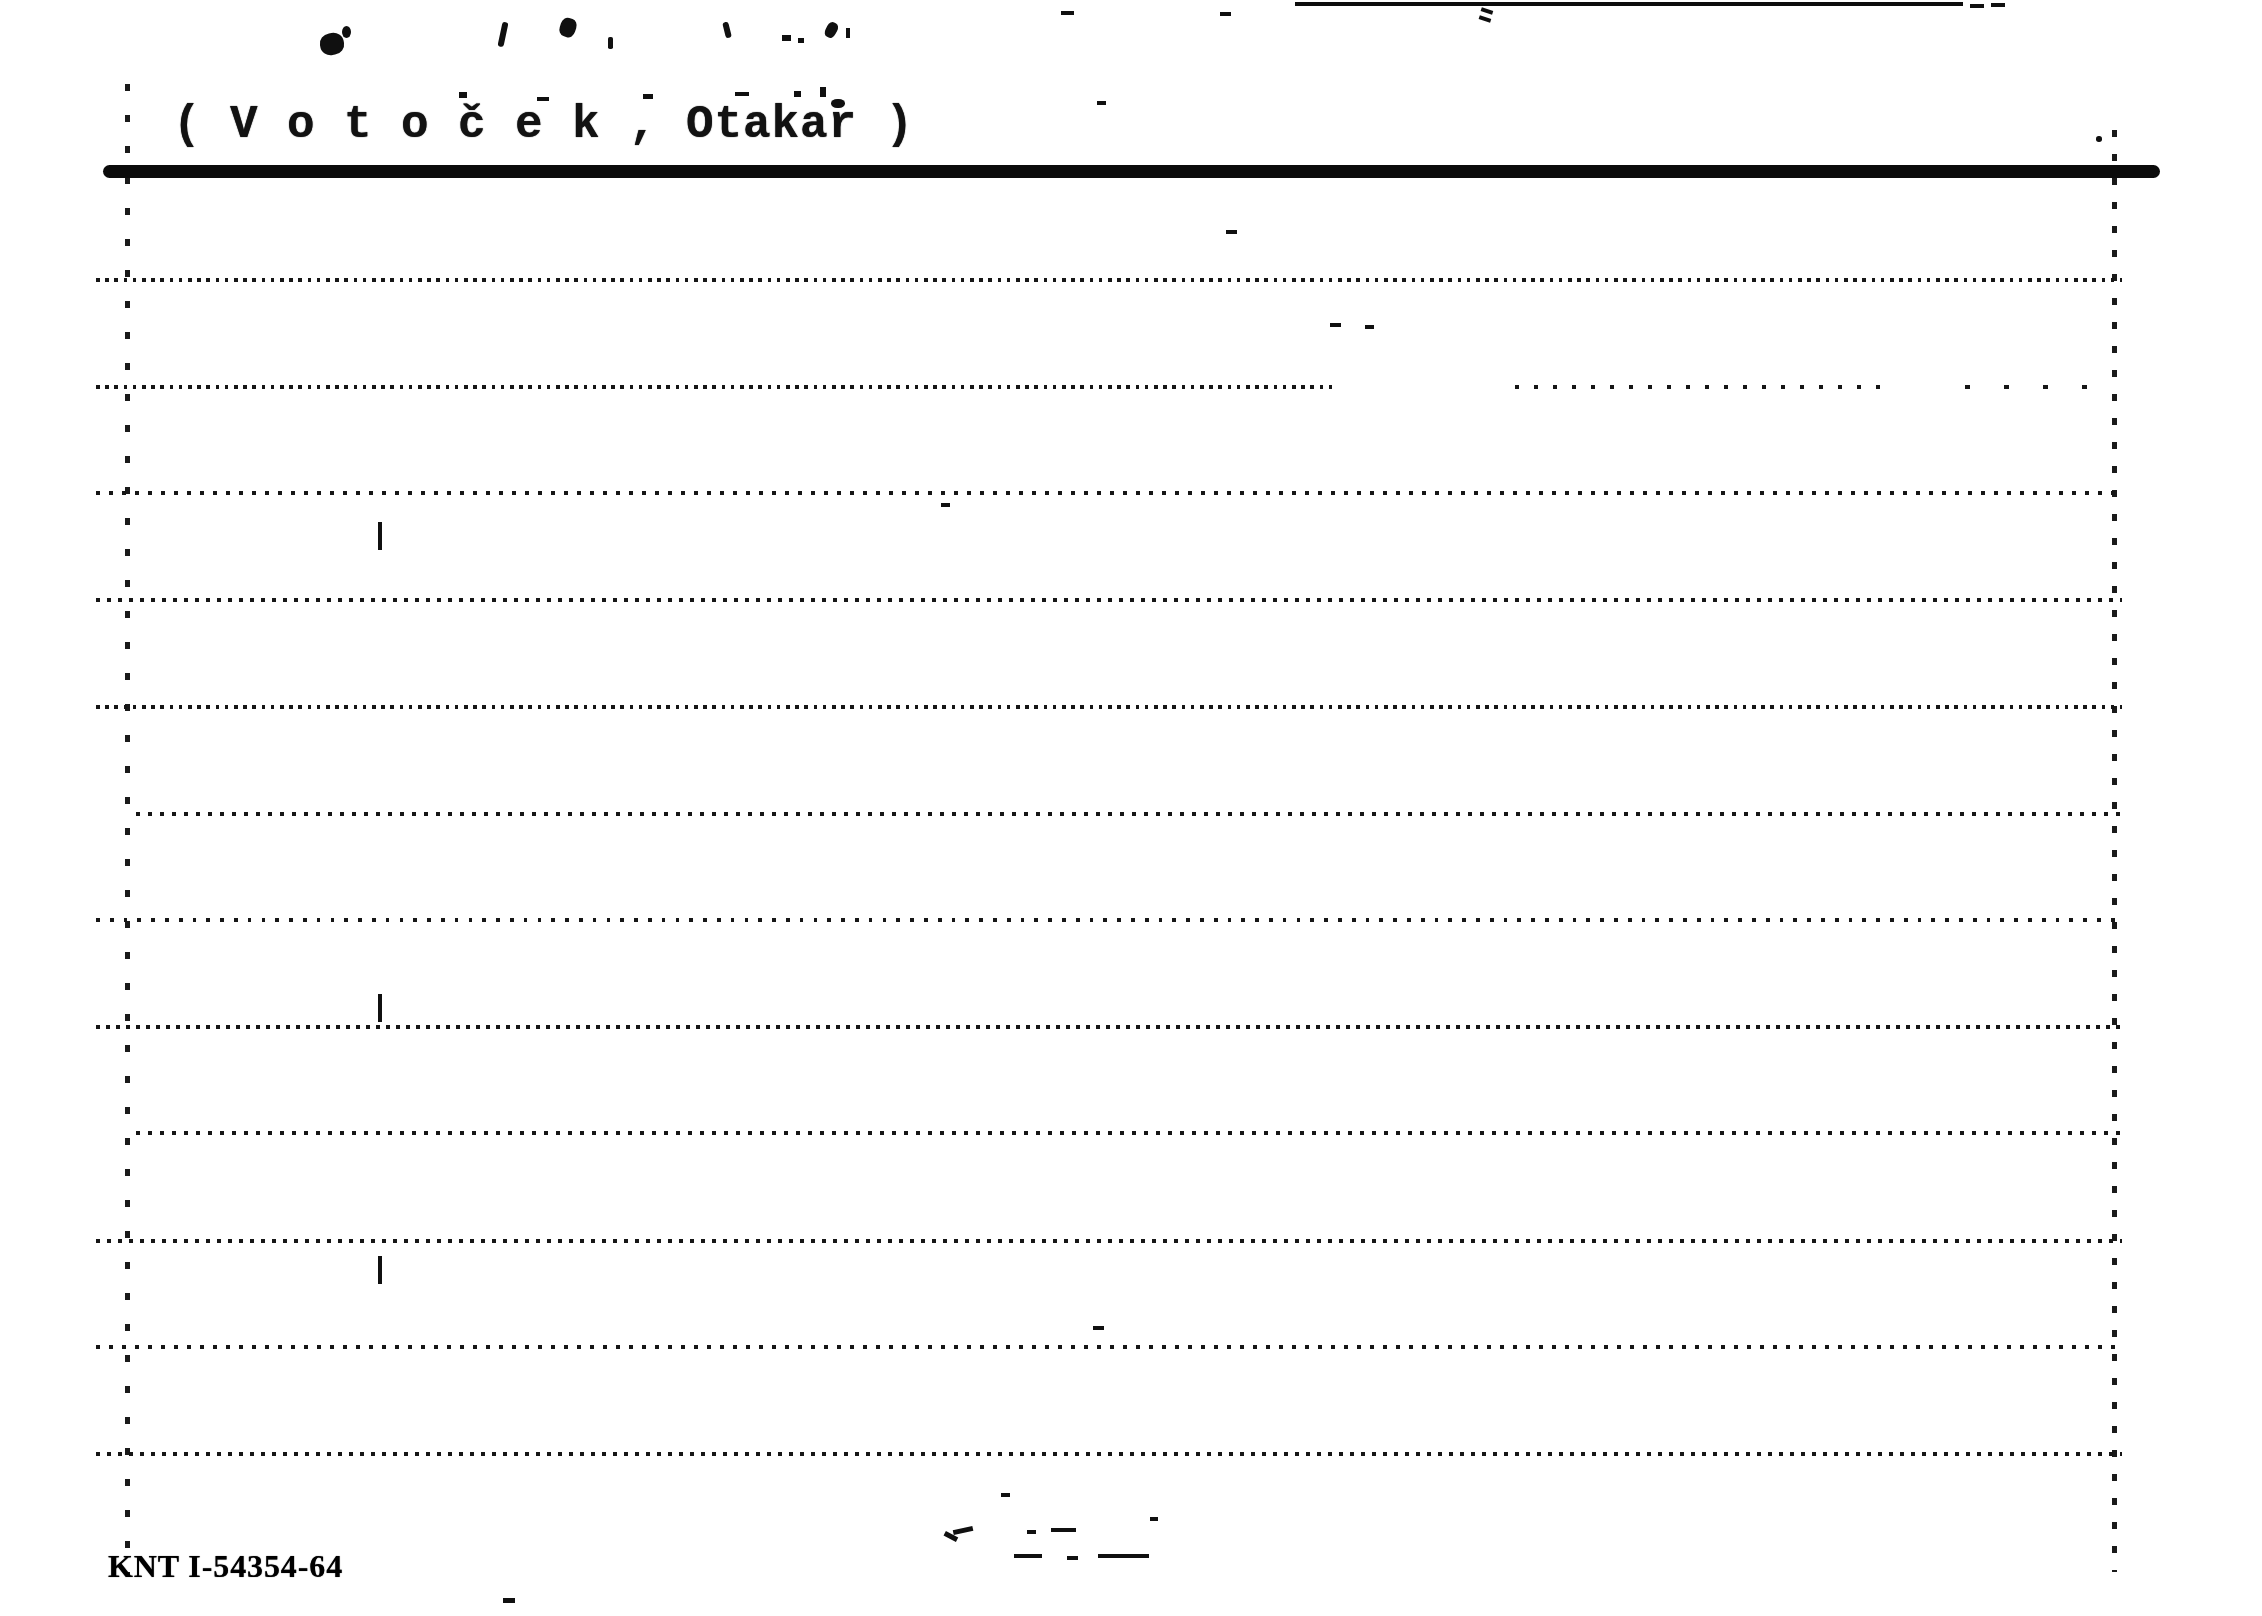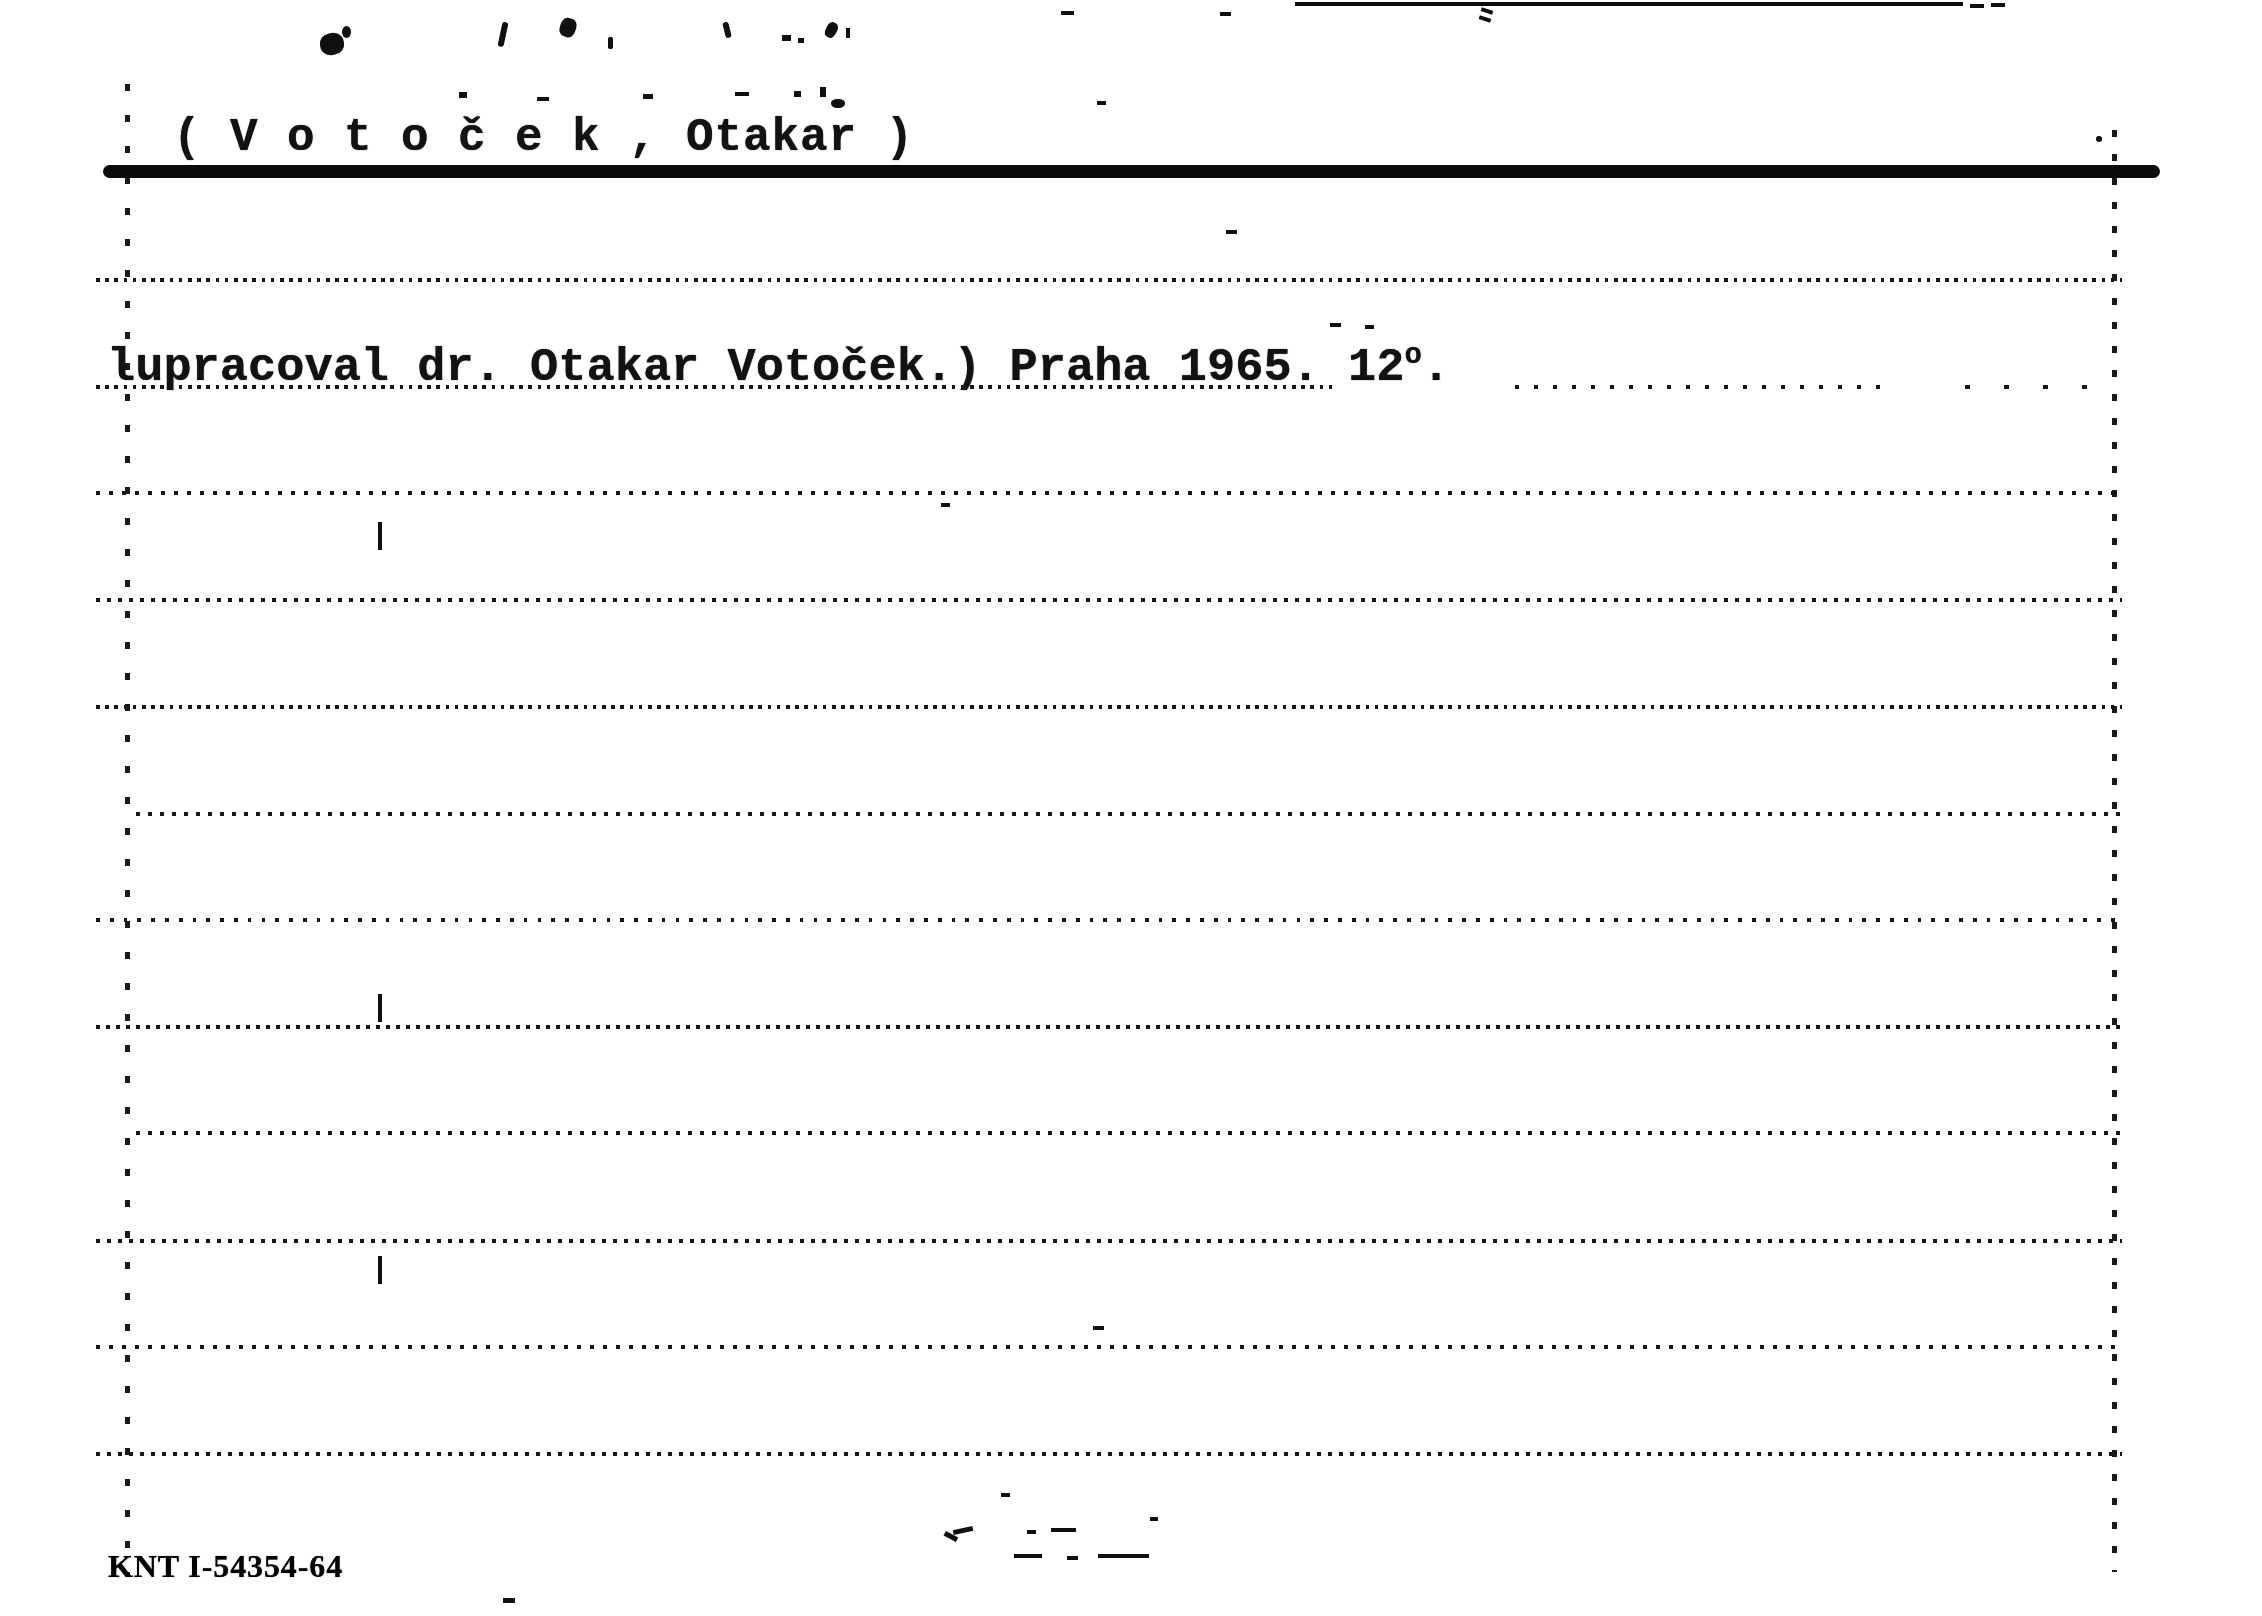--- a/index.html
+++ b/index.html
@@ -58,25 +58,24 @@
 
 <div id="card">
 
   <div class="top-edge"></div>
   <div class="noise" style="left:1970px;top:3.7px;width:13.8px;height:4.6px;"></div>
   <div class="noise" style="left:1991px;top:2.8px;width:13.8px;height:4.6px;"></div>
 
   <div class="vborder" style="left:125px;top:84px;height:1492px;--vp:31px;"></div>
   <div class="vborder" style="left:2112px;top:130px;height:1442px;--vp:24px;"></div>
 
-  <div class="typed heading" style="left:173px;top:113px;">( V o t o č e k , Otakar )</div>
+  <div class="typed heading" style="left:173px;top:100px;">( V o t o č e k , Otakar )</div>
   <div class="thick-rule"></div>
 
 
-  <div class="typed" style="left:107px;top:342px;"><span>lupracoval dr. Otakar Votoček.) Praha 1965. 12</span><span class="sup">o</span><span>.</span></div>
 
 
   <div class="rl" style="top:278px;left:96px;width:2026px;--p:9.2px;"></div>
 
   <div class="rl" style="top:385px;left:96px;width:1236px;--p:9.2px;"></div>
   <div class="rl" style="top:385px;left:1515px;width:377px;--p:19px;"></div>
   <div class="rl" style="top:385px;left:1965px;width:156px;--p:39px;--d:4.6px;"></div>
 
   <div class="rl" style="top:491px;left:96px;width:2026px;--p:13px;"></div>
   <div class="rl" style="top:598px;left:96px;width:2026px;--p:11px;"></div>

